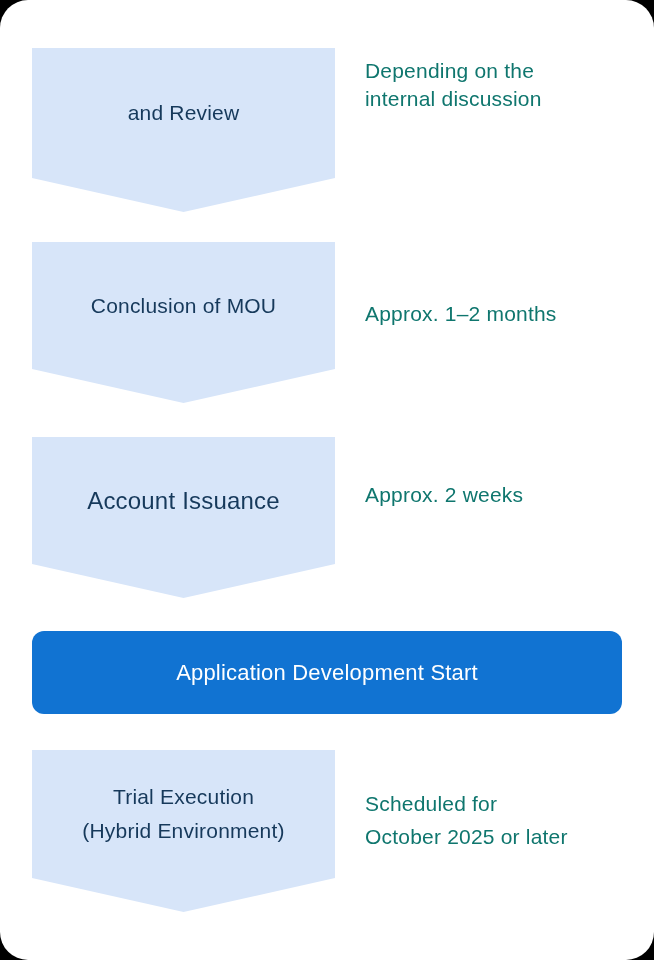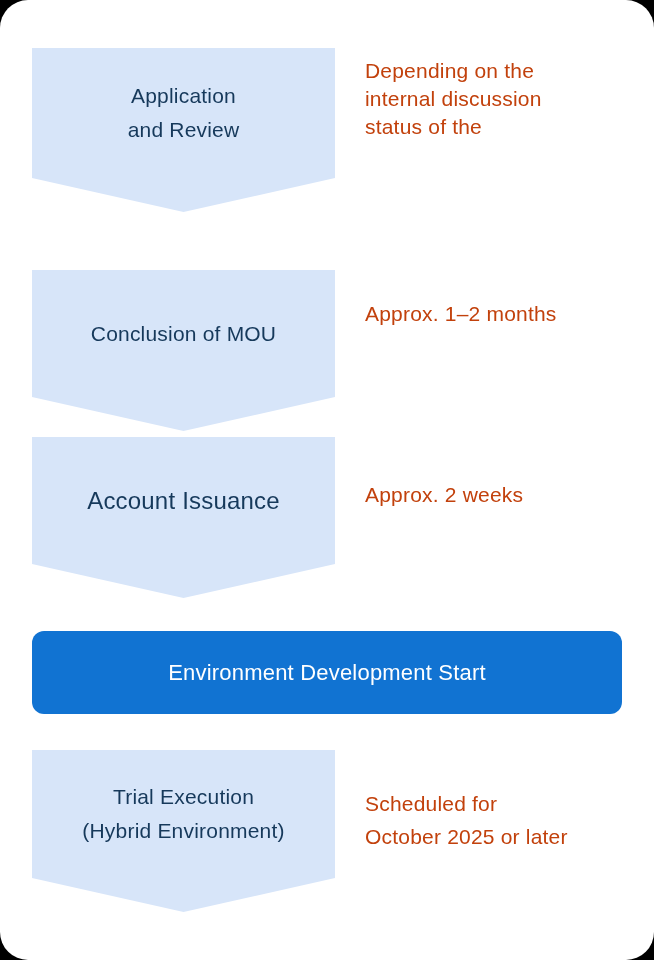--- a/index.html
+++ b/index.html
@@ -38,34 +38,34 @@
     font-weight: 500;
     letter-spacing: 0.2px;
   }
   .chevron.label-lg .label-line {
     font-size: 24px;
     line-height: 36px;
   }
   .note {
     position: absolute;
     left: 365px;
-    color: #c2410c;
+    color: #0f766e;
     font-weight: 500;
     letter-spacing: 0.2px;
   }
   .note .note-line {
     display: block;
     font-size: 21px;
     line-height: 28px;
   }
   .note.wide-lh .note-line {
     line-height: 33px;
   }
   .chev-1 { top: 48px;  height: 164px; }
-  .chev-2 { top: 242px; height: 161px; margin-top: 28px; }
+  .chev-2 { top: 242px; height: 161px; }
   .chev-3 { top: 437px; height: 161px; }
   .chev-5 { top: 750px; height: 162px; text-align: center; }
   .note-1 { top: 57px; }
   .note-2 { top: 300px; text-align: right; }
   .note-3 { top: 481px; }
   .note-5 { top: 787px; }
   .milestone {
     position: absolute;
     left: 32px;
     top: 631px;
@@ -82,45 +82,43 @@
     letter-spacing: 0.2px;
     border: none;
   }
 </style>
 </head>
 <body>
 
 <div class="card">
 
   <div class="chevron chev-1">
-    <span class="label-line">Application</span>
     <span class="label-line">and Review</span>
   </div>
   <div class="note note-1">
     <span class="note-line">Depending on the</span>
     <span class="note-line">internal discussion</span>
-    <span class="note-line">status of the</span>
   </div>
 
   <div class="chevron chev-2">
     <span class="label-line">Conclusion of MOU</span>
   </div>
   <div class="note note-2">
     <span class="note-line">Approx. 1–2 months</span>
   </div>
 
   <div class="chevron chev-3 label-lg">
     <span class="label-line">Account Issuance</span>
   </div>
   <div class="note note-3">
     <span class="note-line">Approx. 2 weeks</span>
   </div>
 
   <div class="milestone">
-    <span>Environment Development Start</span>
+    <span>Application Development Start</span>
   </div>
 
   <div class="chevron chev-5">
     <span class="label-line">Trial Execution</span>
     <span class="label-line">(Hybrid Environment)</span>
   </div>
   <div class="note note-5 wide-lh">
     <span class="note-line">Scheduled for</span>
     <span class="note-line">October 2025 or later</span>
   </div>

